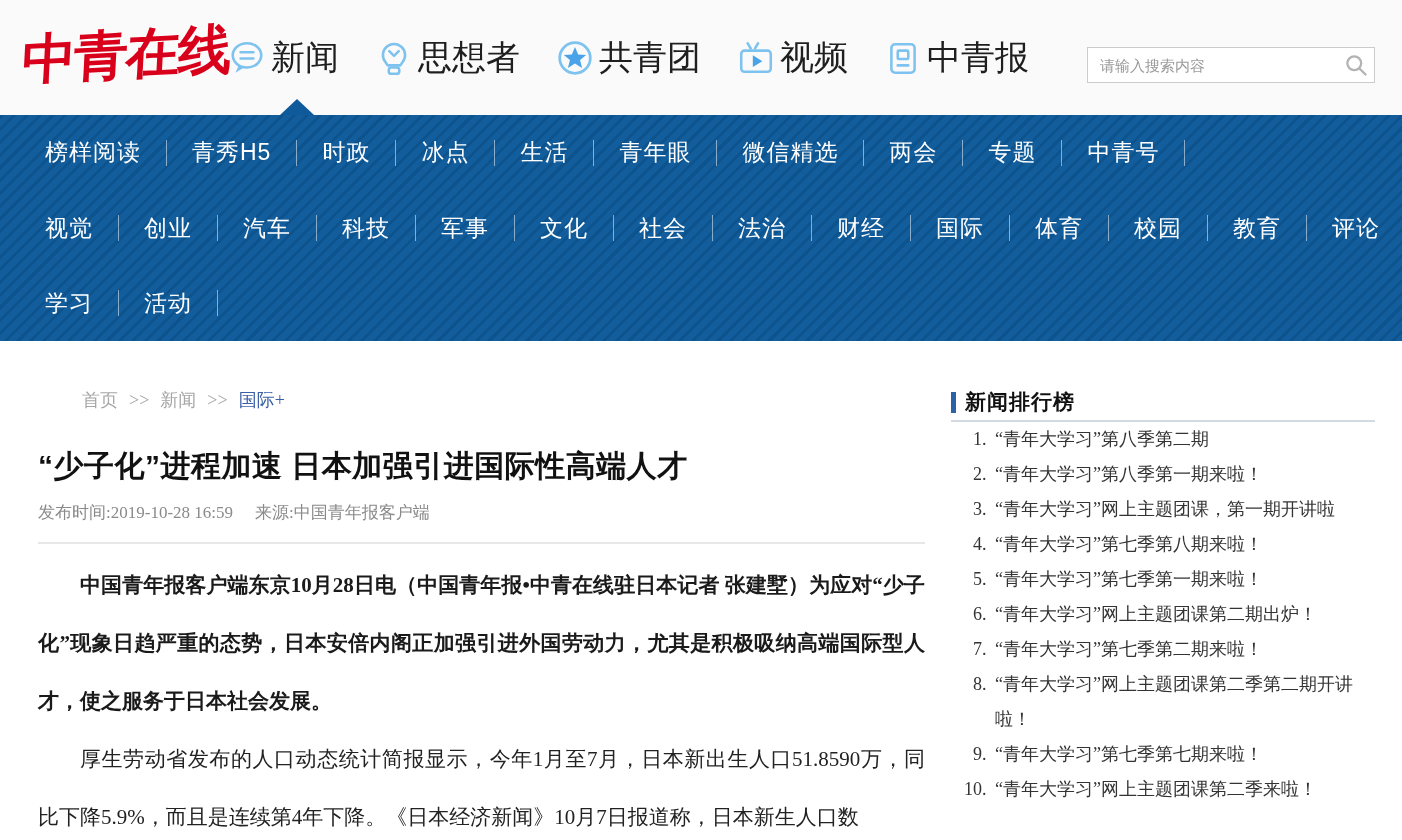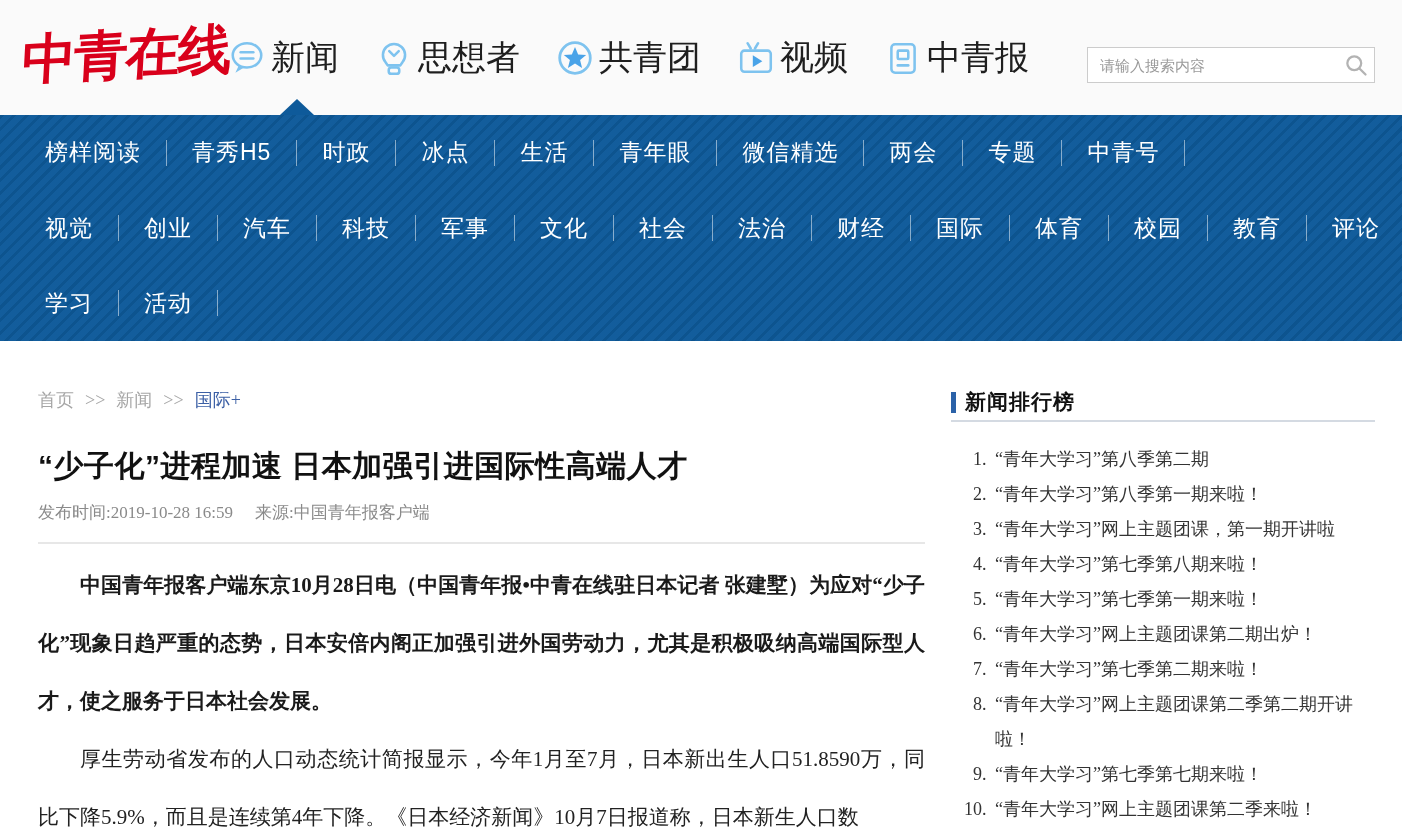--- a/index.html
+++ b/index.html
@@ -42,38 +42,38 @@
   .band-row{list-style:none;display:flex;align-items:center;height:75px;}
   .band-row li{display:flex;align-items:center;}
   .band-item{color:#fff;font-size:23px;letter-spacing:1px;text-decoration:none;
     padding:0 25px;cursor:pointer;white-space:nowrap;}
   .band-sep{width:1px;height:26px;background:rgba(255,255,255,0.5);}
 
   
   .content{display:flex;padding:0 27px 0 38px;}
   .main-col{width:900px;padding-right:13px;}
   .breadcrumb{margin-top:47px;font-family:"Liberation Serif",serif;font-size:18px;color:#a6a6a6;
-    display:flex;gap:11px;align-items:center;}
+    display:flex;gap:11px;align-items:center;margin-left:44px;}
   .breadcrumb a{text-decoration:none;color:#a6a6a6;cursor:pointer;}
   .breadcrumb a.current{color:var(--link-blue);}
   .article-title{margin-top:34px;font-size:30px;font-weight:bold;color:#111;letter-spacing:0.5px;}
   .article-meta{margin-top:14px;font-family:"Liberation Serif",serif;font-size:17px;color:#8a8a8a;
     display:flex;gap:22px;}
   .article-divider{margin-top:18px;border-bottom:2px solid #e7e7e7;}
   .article-body{margin-top:12px;font-family:"Liberation Serif",serif;}
   .article-body p{font-size:21px;line-height:58px;color:#222;text-indent:2em;text-align:justify;}
   .article-body p.lead{font-weight:bold;color:#1a1a1a;}
 
   
   .sidebar{width:424px;margin-left:13px;}
   .sidebar-head{margin-top:47px;display:flex;align-items:center;gap:9px;
     padding-bottom:4px;border-bottom:2px solid #d4dae2;}
   .sidebar-bar{width:5px;height:21px;background:var(--sidebar-accent);}
   .sidebar-title{font-size:21px;font-weight:bold;color:#111;letter-spacing:1px;}
-  .rank-list{margin-top:20px;padding-left:40px;font-family:"Liberation Serif",serif;}
+  .rank-list{padding-left:40px;font-family:"Liberation Serif",serif;}
   .rank-list li{font-size:18px;color:#333;line-height:35px;cursor:pointer;padding-left:4px;}
 </style>
 </head>
 <body>
 
 <header class="header">
   <div class="logo">中青在线</div>
 
   <nav class="top-nav">
     <a class="top-nav-item">

